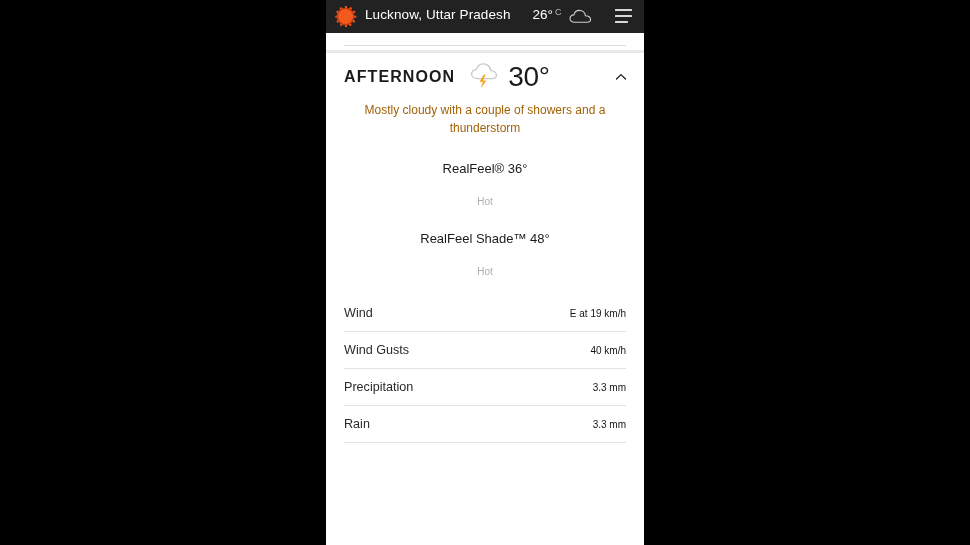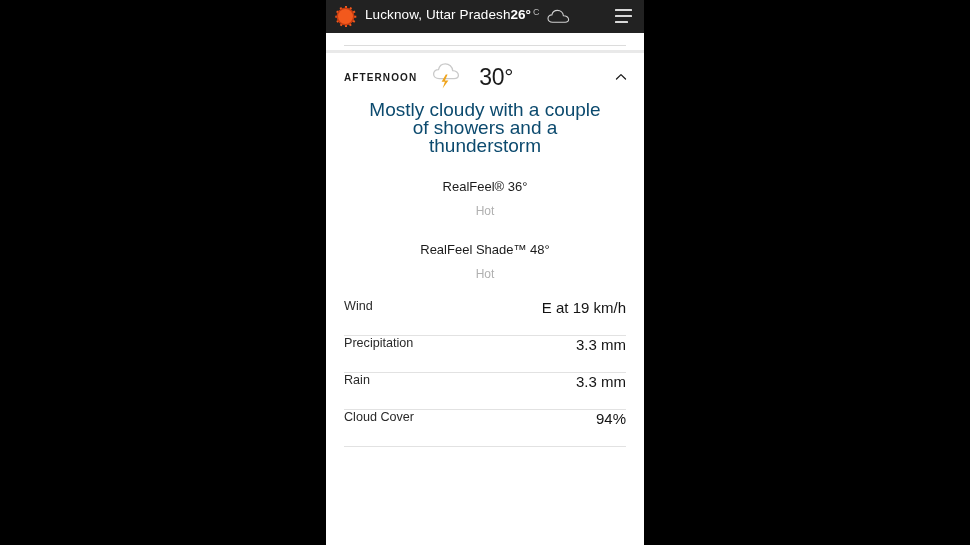--- a/index.html
+++ b/index.html
@@ -68,22 +68,22 @@
     white-space: nowrap;
   }
   #loc-name {
     color: #ffffff;
     font-size: 13.5px;
     letter-spacing: .1px;
   }
   #loc-temp {
     color: #ffffff;
     font-size: 13.5px;
-    font-weight: bold;
-    margin-left: 0;
+    font-weight: normal;
+    margin-left: 22px;
   }
   #loc-unit {
     color: #b9b9b9;
     font-size: 9px;
     margin-left: 2px;
   }
   #topbar-cloud {
     margin-left: 8px;
     position: relative;
     top: 2px;
@@ -142,82 +142,83 @@
 
   
   #card-head {
     position: relative;
     height: 48px;
     display: flex;
     align-items: center;
     padding: 0 18px;
   }
   #period {
-    font-size: 10px;
+    font-size: 16px;
     font-weight: bold;
     letter-spacing: 1.1px;
     color: #1b1b1b;
   }
   #head-icon {
     margin-left: 14px;
     position: relative;
     top: 1px;
   }
   #head-temp {
-    margin-left: 18px;
-    font-size: 23px;
+    margin-left: 9px;
+    font-size: 28px;
     color: #1b1b1b;
     letter-spacing: -.3px;
   }
   #collapse-chevron {
     position: absolute;
     right: 16px;
     top: 17px;
     width: 14px;
     height: 14px;
   }
 
   
   #desc-block {
     padding: 0 34px 6px 34px;
     text-align: center;
   }
   #phrase {
-    font-size: 19px;
+    font-size: 12px;
     line-height: 18px;
-    color: #0c4a6e;
+    color: #a16207;
   }
   .rf-line {
     font-size: 13px;
     color: #1b1b1b;
     margin-top: 24px;
   }
   .rf-sub {
-    font-size: 12px;
+    font-size: 10px;
     color: #b0b0b0;
-    margin-top: 10px;
+    margin-top: 20px;
   }
 
   
   #details {
     padding: 12px 18px 0 18px;
   }
   .row {
     display: flex;
+    align-items: center;
     justify-content: space-between;
     height: 37px;
     border-bottom: 1px solid #e2e2e2;
   }
   .row:last-child { border-bottom: none; }
   .row-label {
     font-size: 12.6px;
     color: #2a2a2a;
   }
   .row-value {
-    font-size: 15px;
+    font-size: 10px;
     color: #141414;
   }
 </style>
 </head>
 <body>
 
 <div id="screen">
   <div id="phone">
 
     <div id="topbar">
@@ -291,38 +292,38 @@
           <div class="rf-sub">Hot</div>
         </div>
 
         <div id="details">
 
           <div class="row">
             <span class="row-label">Wind</span>
             <span class="row-value">E at 19 km/h</span>
           </div>
 
+          <div class="row">
+            <span class="row-label">Wind Gusts</span>
+            <span class="row-value">40 km/h</span>
+          </div>
 
 
 
 
           <div class="row">
             <span class="row-label">Precipitation</span>
             <span class="row-value">3.3 mm</span>
           </div>
 
           <div class="row">
             <span class="row-label">Rain</span>
             <span class="row-value">3.3 mm</span>
           </div>
 
-          <div class="row">
-            <span class="row-label">Cloud Cover</span>
-            <span class="row-value">94%</span>
-          </div>
 
           <div class="row">
             
             
           </div>
 
         </div>
       </div>
     </div>
   </div>

